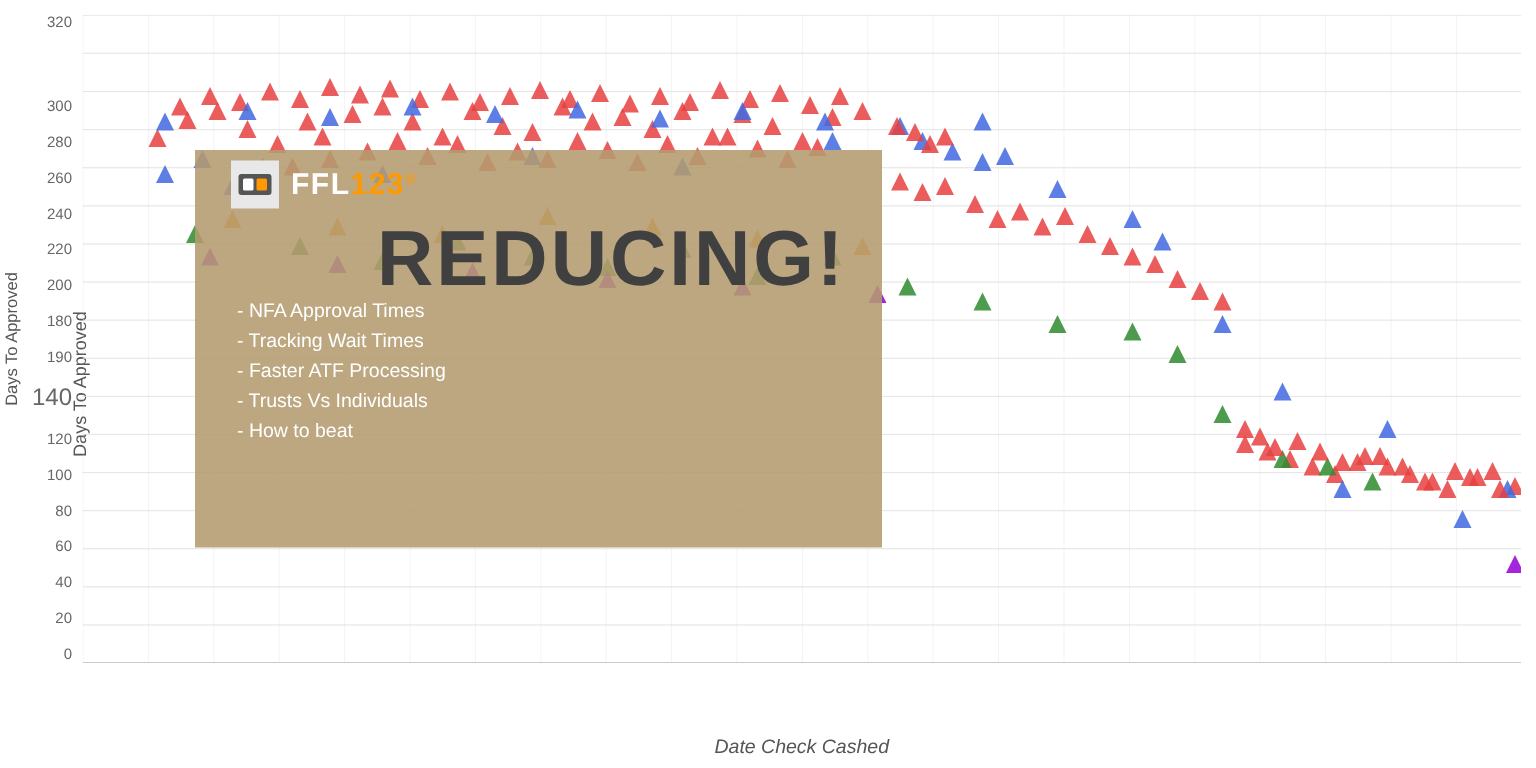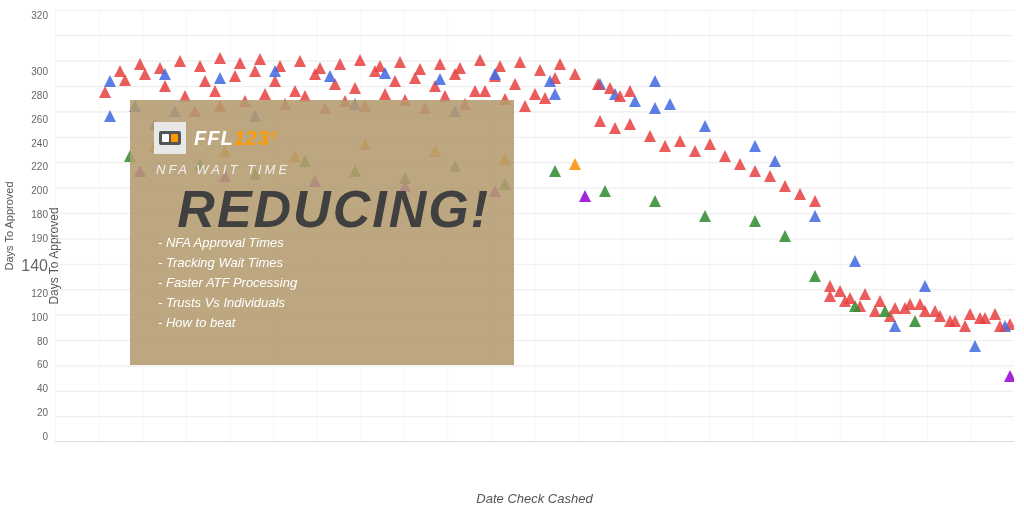--- a/index.html
+++ b/index.html
@@ -34,26 +34,25 @@
     }
     .grid-svg {
       position: absolute;
       top: 0; left: 0;
       width: 100%; height: 100%;
     }
     .overlay-box {
       position: absolute;
       top: 100px;
       left: 130px;
-      width: 384px;
+      width: 458px;
       height: 265px;
       background: rgba(180, 155, 110, 0.88);
-      padding: 22px 24px;
+      padding: 7px 24px;
       z-index: 10;
-      font-style: italic;
     }
     .logo-row {
       display: flex;
       align-items: center;
       margin-bottom: 8px;
     }
     .logo-icon {
       width: 32px;
       height: 32px;
       background: #e8e8e8;
@@ -372,21 +371,20 @@
         <svg width="26" height="22" viewBox="0 0 26 22">
           <rect x="2" y="4" width="22" height="14" rx="2" fill="#555"></rect>
           <rect x="5" y="7" width="7" height="8" rx="1" fill="#fff"></rect>
           <rect x="14" y="7" width="7" height="8" rx="1" fill="#f90"></rect>
         </svg>
       </div>
       <div>
         <span style="font-size:20px;font-weight:900;color:#fff;letter-spacing:1px;">FFL</span><span style="font-size:20px;font-weight:900;color:#f90;letter-spacing:1px;">123</span><span style="font-size:14px;color:#f90;vertical-align:super;font-size:10px;">®</span>
       </div>
     </div>
-    <div class="subtitle">NFA WAIT TIME</div>
     <div class="main-title">REDUCING!</div>
     <ul class="bullet-list">
       <li>- NFA Approval Times</li>
       <li>- Tracking Wait Times</li>
       <li>- Faster ATF Processing</li>
       <li>- Trusts Vs Individuals</li>
       <li>- How to beat</li>
     </ul>
   </div>
 </div>

